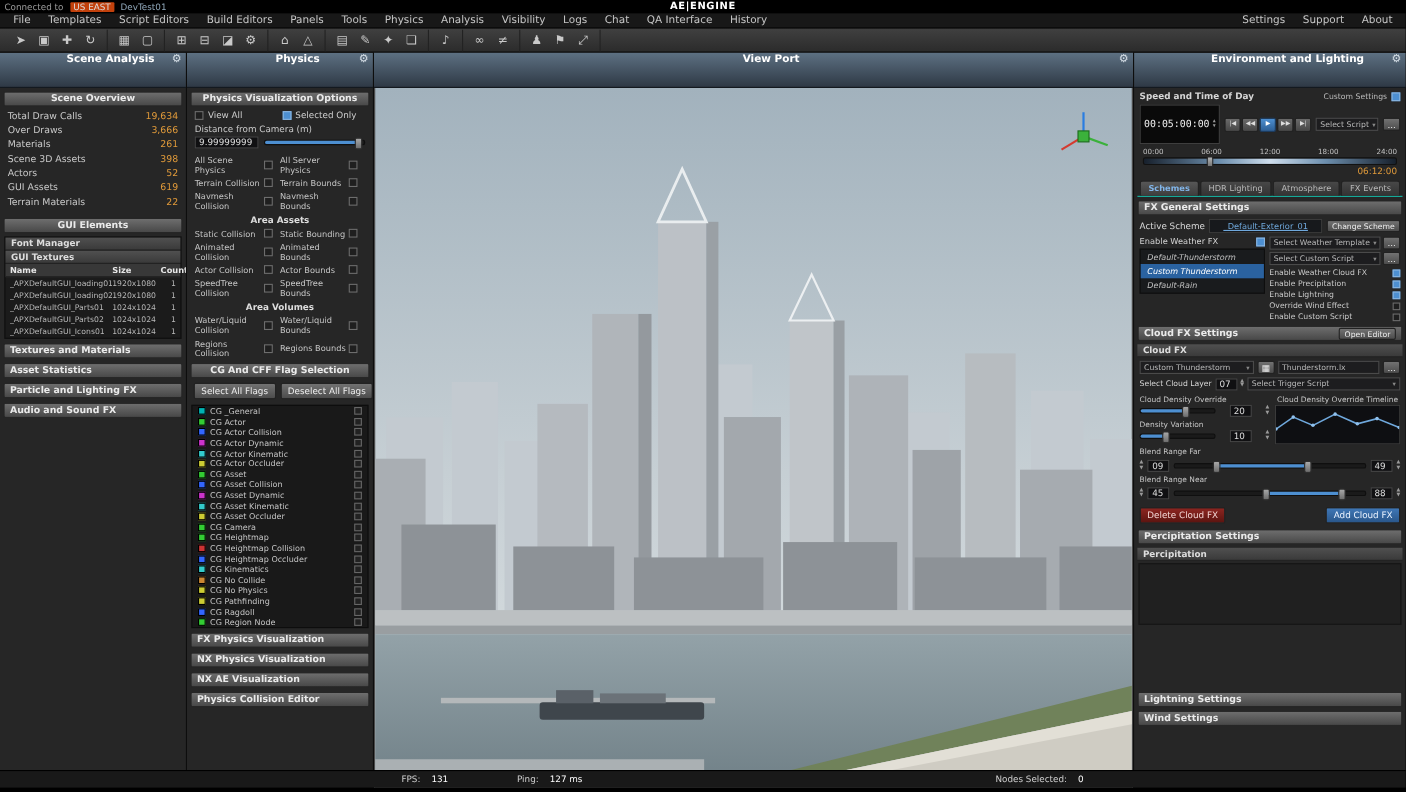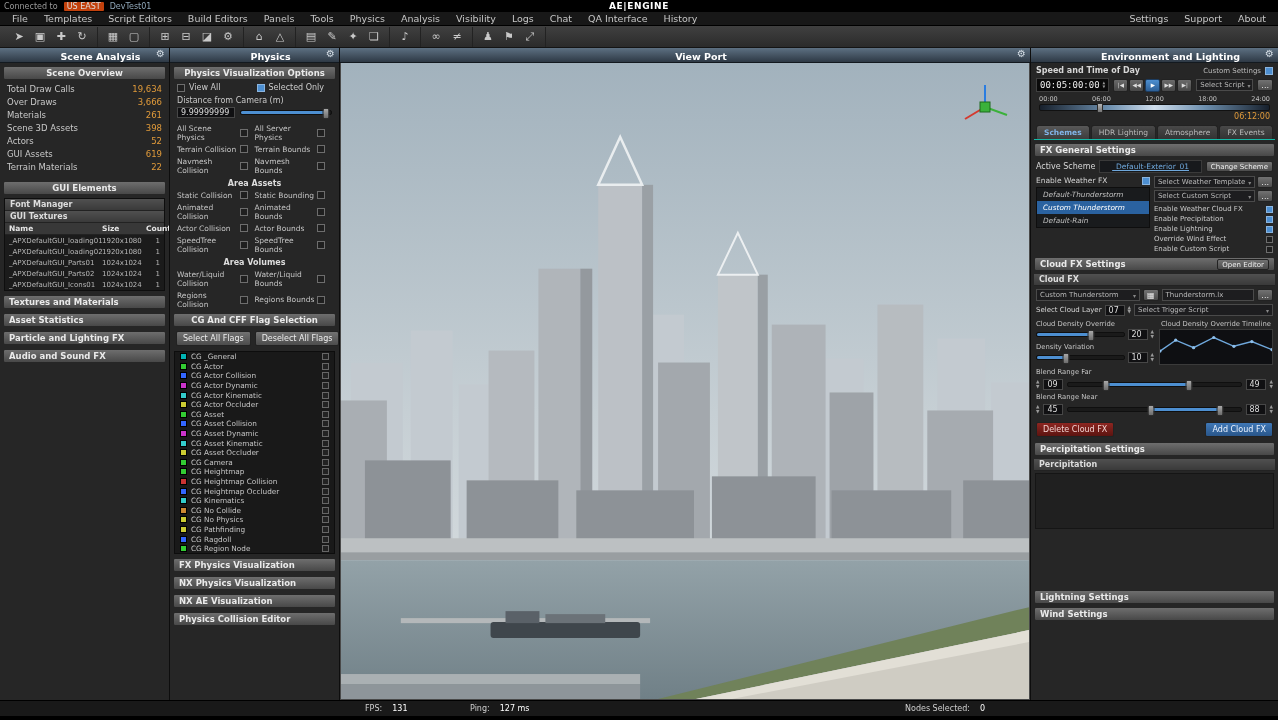--- a/index.html
+++ b/index.html
@@ -17,21 +17,21 @@
 .toolbar{height:22px;background:linear-gradient(#404040,#2b2b2b);display:flex;align-items:center;padding:0 4px;border-bottom:1px solid #141414;}
 .tb-group{display:flex;gap:1px;padding:0 5px;border-right:1px solid #222;height:20px;align-items:center;}
 .tb-btn{width:20px;height:18px;display:flex;align-items:center;justify-content:center;color:#c9c9c9;font-size:11px;border-radius:2px;}
 
 .main{display:flex;height:652px;}
 .panel{background:#262626;border-right:1px solid #0d0d0d;display:flex;flex-direction:column;overflow:hidden;}
 .scene-panel{width:170px;}
 .physics-panel{width:170px;}
 .env-panel{width:248px;border-right:none;border-left:1px solid #0d0d0d;}
 .viewport{flex:1;display:flex;flex-direction:column;position:relative;background:#1c1c1c;min-width:0;}
-.panel-header{height:15px;background:linear-gradient(#5d7082,#2e3945);color:#fff;font-weight:bold;font-size:9.5px;display:flex;align-items:flex-end;justify-content:center;position:relative;flex:0 0 auto;border-bottom:1px solid #13191f;padding-left:32px;}
+.panel-header{height:32px;background:linear-gradient(#5d7082,#2e3945);color:#fff;font-weight:bold;font-size:9.5px;display:flex;align-items:flex-start;justify-content:center;position:relative;flex:0 0 auto;border-bottom:1px solid #13191f;padding-left:32px;}
 .panel-header .gear{position:absolute;right:4px;top:0;font-size:10px;color:#d3dce4;}
 .bar{height:14px;margin:3px 3px 0;background:linear-gradient(#6e6e6e,#484848);border:1px solid #262626;border-radius:2px;color:#eaeaea;font-weight:bold;font-size:8.5px;display:flex;align-items:center;padding:0 5px;flex:0 0 auto;}
 .bar.center{justify-content:center;}
 .bar.spread{justify-content:space-between;}
 .bar.collapsed{margin-top:4px;}
 .subbar{height:12px;background:linear-gradient(#505050,#3a3a3a);border-bottom:1px solid #222;font-size:8px;font-weight:bold;color:#ddd;display:flex;align-items:center;padding:0 5px;flex:0 0 auto;}
 
 .stat-row{display:flex;justify-content:space-between;padding:1.5px 7px;font-size:8.5px;color:#c9c9c9;}
 .stat-row .val{color:#e09a3a;}
 .inset{margin:3px 4px 0;background:#1b1b1b;border:1px solid #0e0e0e;}
@@ -70,21 +70,21 @@
 .vp-scene{flex:1;position:relative;border:1px solid #4a4a4a;border-top:none;}
 .vp-scene svg.city{display:block;width:100%;height:100%;}
 .gizmo{position:absolute;top:18px;right:18px;}
 
 .env-body{display:flex;flex-direction:column;flex:1;overflow:hidden;}
 .env-row{display:flex;align-items:center;gap:4px;padding:3px 5px 0;}
 .env-lbl{font-size:8px;color:#d6d6d6;}
 .bold{font-weight:bold;}
 .right-mini{margin-left:auto;display:flex;align-items:center;gap:4px;}
 .mini-lbl{font-size:7px;color:#bbb;}
-.time-box{background:#0a0a0a;border:1px solid #3e3e3e;color:#ededed;font-family:"DejaVu Sans Mono",monospace;font-size:9px;padding:1px 3px;display:flex;align-items:center;gap:3px;}
+.time-box{background:#0a0a0a;border:1px solid #3e3e3e;color:#ededed;font-family:"DejaVu Sans Mono",monospace;font-size:9px;padding:12px 3px;display:flex;align-items:center;gap:3px;}
 .spin{display:flex;flex-direction:column;font-size:4.5px;color:#9a9a9a;line-height:4.5px;}
 .pb-group{display:flex;gap:1px;}
 .pb-btn{width:15px;height:13px;background:linear-gradient(#6a6a6a,#474747);border:1px solid #222;border-radius:2px;color:#ddd;font-size:5.5px;display:flex;align-items:center;justify-content:center;}
 .pb-btn.active{background:linear-gradient(#4d8fd1,#2d5f96);color:#fff;border-color:#1c3c60;}
 .dd{background:#1d1d1f;border:1px solid #4a4a4a;color:#b9b9b9;font-size:7px;display:flex;align-items:center;justify-content:space-between;padding:0 3px;height:12px;white-space:nowrap;overflow:hidden;}
 .dd .arrow{color:#888;font-size:6px;margin-left:3px;}
 .dd.f{flex:1;}
 .timeline{padding:3px 8px 0;}
 .ticks{display:flex;justify-content:space-between;font-size:6.5px;color:#c2c2c2;}
 .tl-bar{position:relative;height:7px;margin-top:1px;border:1px solid #111;border-radius:2px;background:linear-gradient(90deg,#17202c,#6d8fae 30%,#cfdeed 50%,#6d8fae 72%,#17202c);}
@@ -104,21 +104,21 @@
 .scheme-item.selected{background:#2a62a0;color:#fff;}
 .dd-row{display:flex;gap:2px;align-items:center;}
 .wt-row{display:flex;align-items:center;gap:4px;font-size:7px;color:#c9c9c9;padding:1px 0;}
 .wt-row .cb{margin-left:auto;width:7px;height:7px;}
 .cf-row{display:flex;align-items:center;gap:3px;padding:3px 5px 0;}
 .field{background:#1d1d1f;border:1px solid #4a4a4a;color:#b9b9b9;font-size:7px;padding:0 3px;height:12px;display:flex;align-items:center;flex:1;white-space:nowrap;overflow:hidden;}
 .two-col{display:flex;gap:5px;padding:4px 5px 0;}
 .col-l{width:118px;}
 .col-r{flex:1;}
 .tiny-lbl{font-size:6.8px;color:#c5c5c5;padding-bottom:1px;white-space:nowrap;}
-.num-slider{display:flex;align-items:center;gap:3px;padding-bottom:3px;}
+.num-slider{display:flex;align-items:center;gap:13px;padding-bottom:3px;}
 .graph{background:#0e0f12;border:1px solid #3a3a3a;height:36px;position:relative;}
 .blend{padding:2px 5px 0;}
 .blend-row{display:flex;align-items:center;gap:4px;padding:2px 0 3px;}
 .env-btn-row{display:flex;justify-content:space-between;padding:4px 5px 2px;}
 .spacer60{height:58px;flex:0 0 auto;}
 .percip-box{margin:2px 4px 0;height:56px;background:#202020;border:1px solid #151515;}
 
 .statusbar{height:16px;background:#191919;position:relative;border-top:1px solid #000;}
 .st{position:absolute;top:3px;display:flex;gap:10px;font-size:8px;color:#cfcfcf;}
 .st .st-v{color:#fff;}

